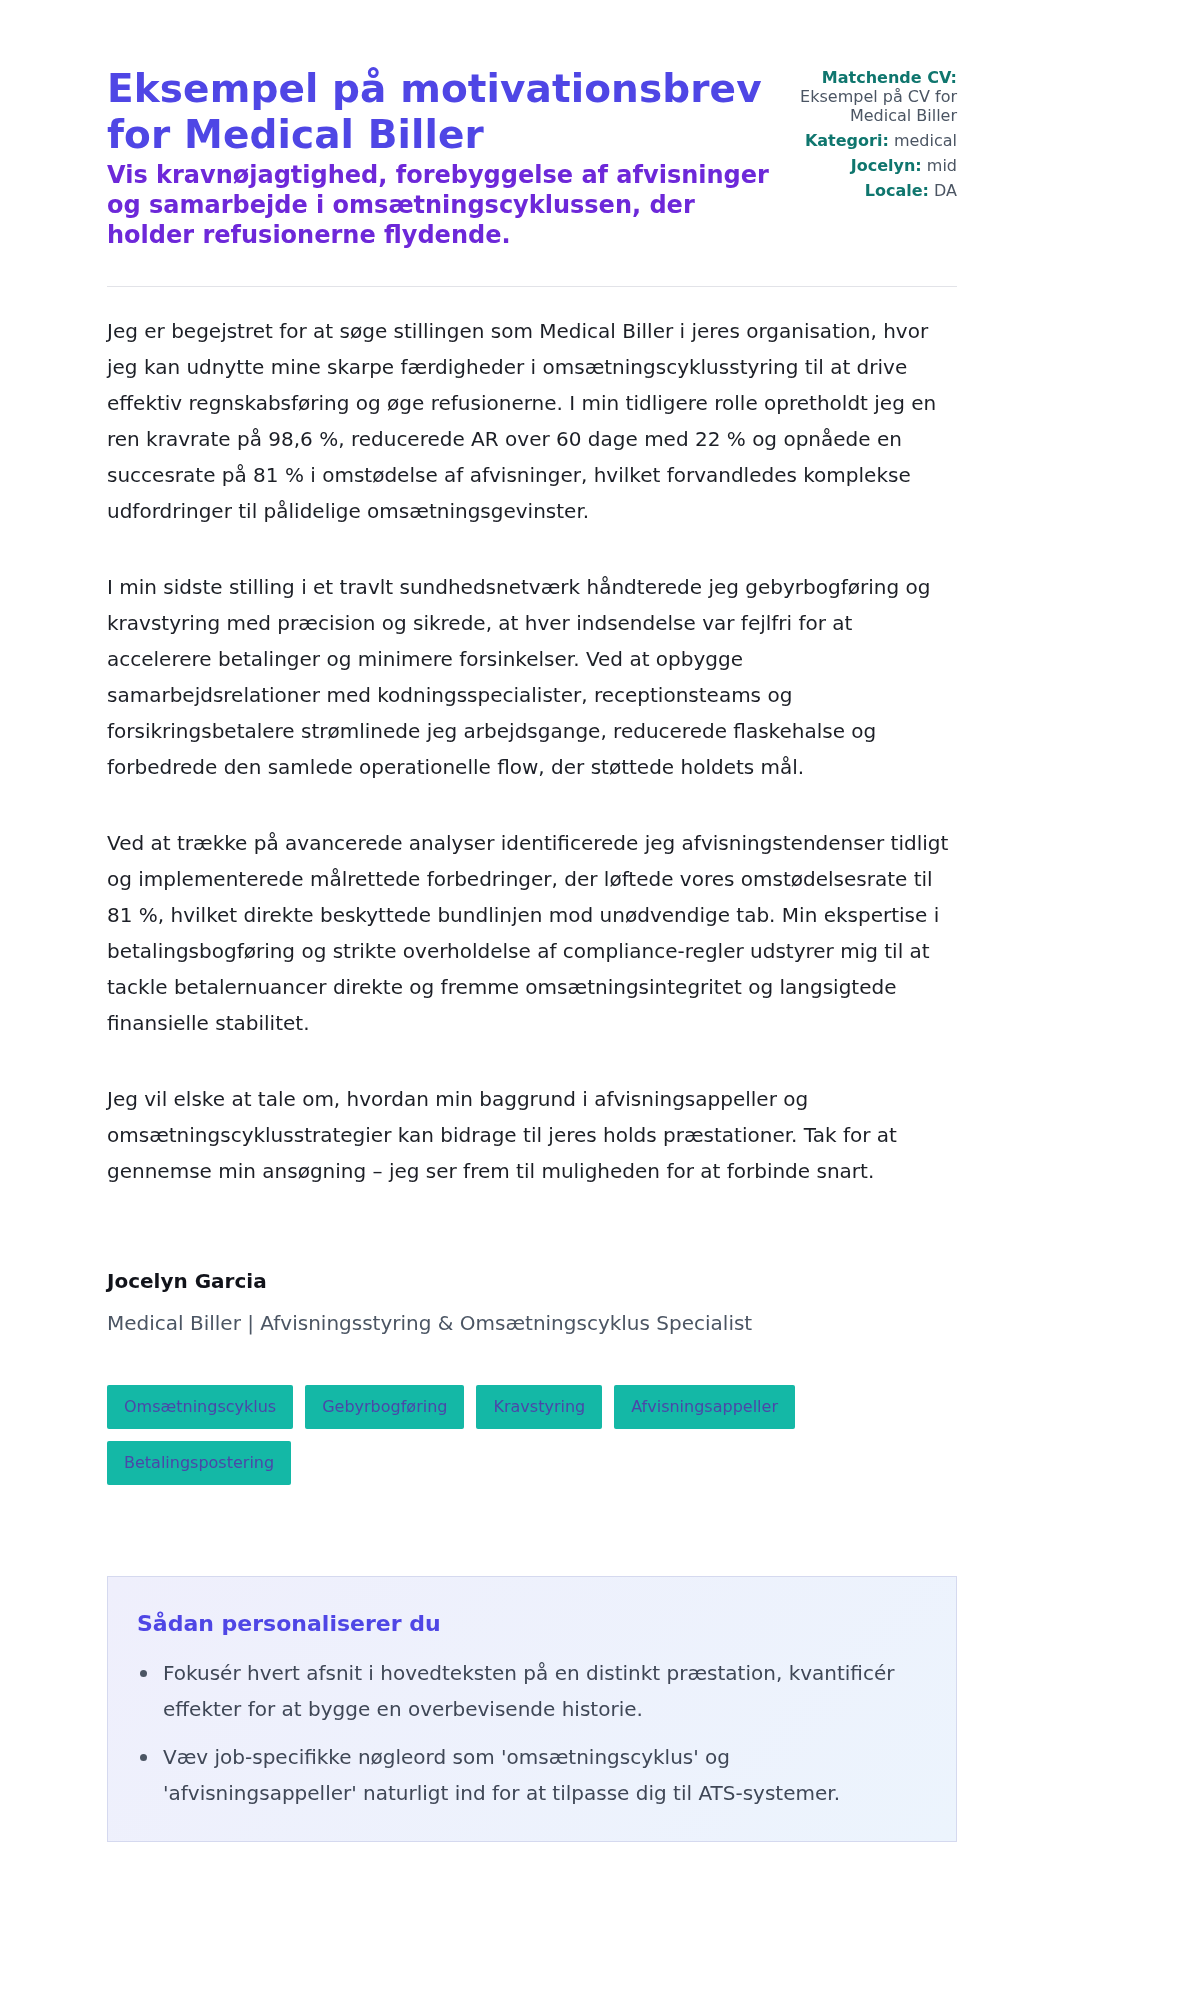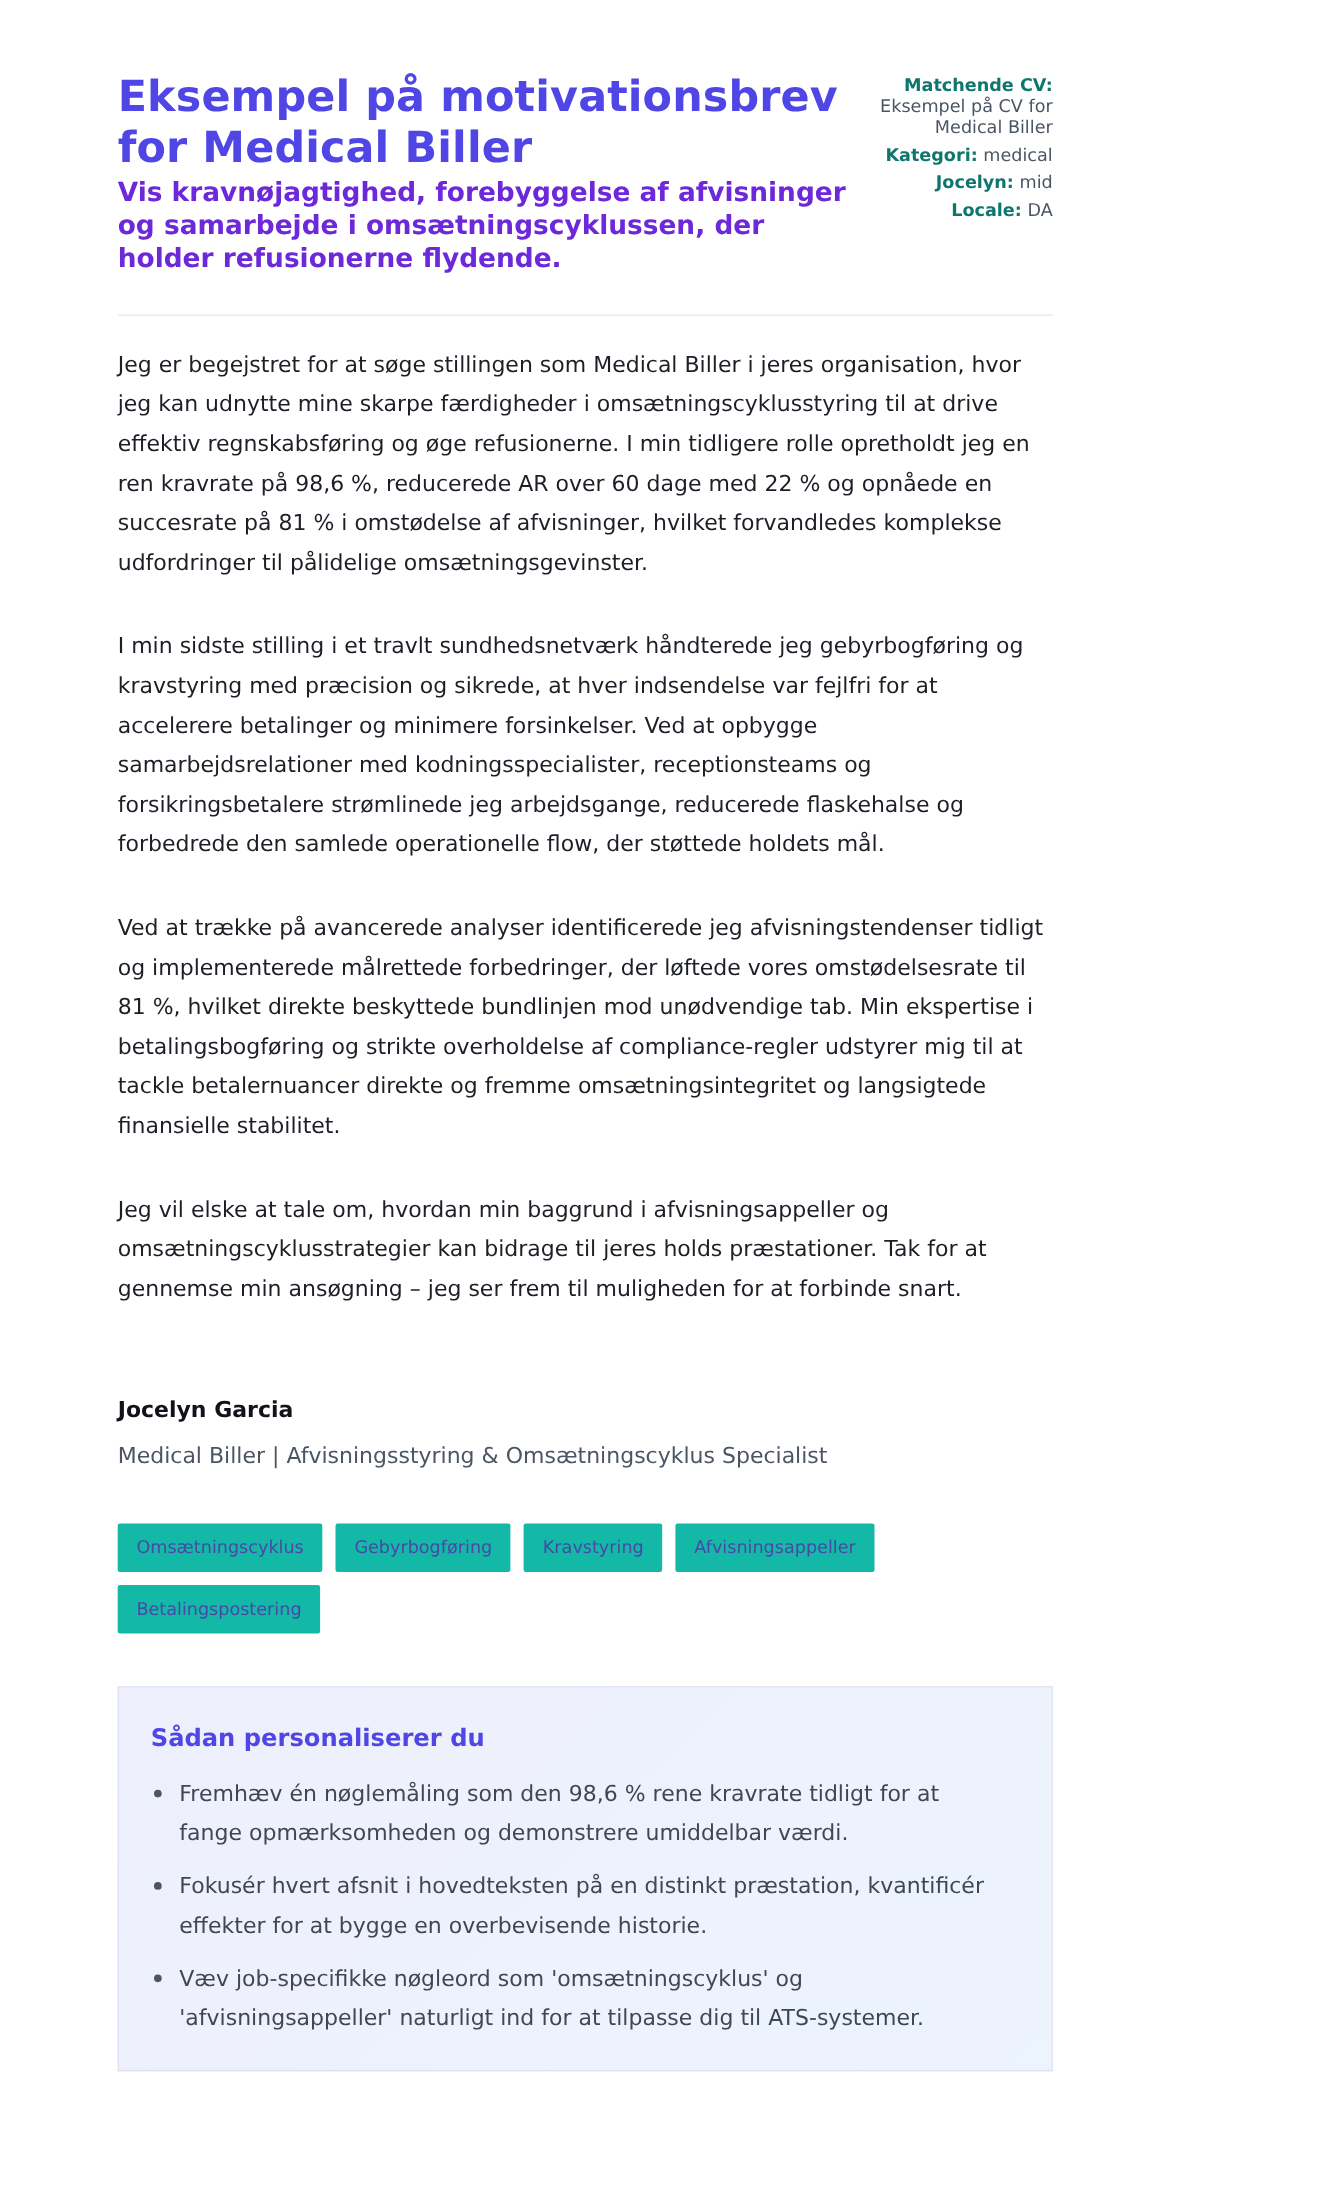--- a/index.html
+++ b/index.html
@@ -90,21 +90,21 @@
       color: #4b47a8;
       font-size: 16px;
       height: 44px;
       line-height: 44px;
       padding: 0 17px;
       border-radius: 2px;
     }
 
     
     .tips {
-      margin-top: 48px;
+      margin-top: 91px;
       border: 1px solid #d5d9ef;
       background: linear-gradient(135deg, #efeffc 0%, #ecf4fd 100%);
       padding: 32px 40px 30px 29px;
     }
     .tips-title {
       font-size: 22px;
       font-weight: bold;
       color: #4f46e5;
       line-height: 30px;
     }
@@ -178,24 +178,20 @@
     <span class="tag">Omsætningscyklus</span>
     <span class="tag">Gebyrbogføring</span>
     <span class="tag">Kravstyring</span>
     <span class="tag">Afvisningsappeller</span>
     <span class="tag">Betalingspostering</span>
   </div>
 
   <aside class="tips">
     <h3 class="tips-title">Sådan personaliserer du</h3>
     <ul class="tips-list">
-      <li>
-        <span class="bullet"></span>
-        <span>Fremhæv én nøglemåling som den 98,6 % rene kravrate tidligt for at fange opmærksomheden og demonstrere umiddelbar værdi.</span>
-      </li>
       <li>
         <span class="bullet"></span>
         <span>Fokusér hvert afsnit i hovedteksten på en distinkt præstation, kvantificér effekter for at bygge en overbevisende historie.</span>
       </li>
       <li>
         <span class="bullet"></span>
         <span>Væv job-specifikke nøgleord som 'omsætningscyklus' og 'afvisningsappeller' naturligt ind for at tilpasse dig til ATS-systemer.</span>
       </li>
     </ul>
   </aside>

